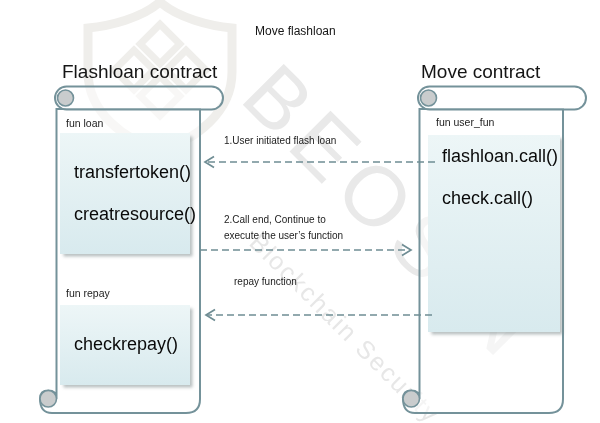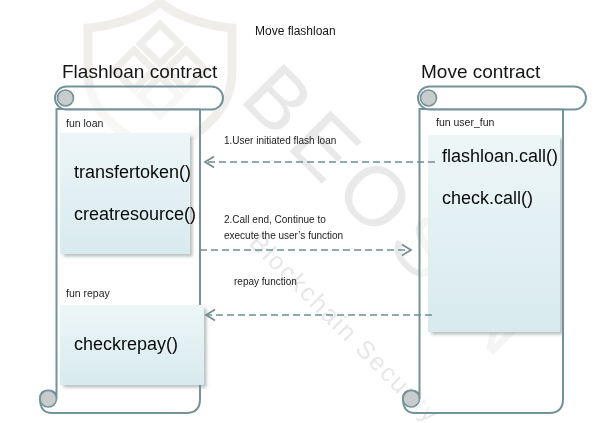--- a/index.html
+++ b/index.html
@@ -63,21 +63,21 @@
     <circle class="curl" cx="27.5" cy="13" r="8"></circle>
   </svg>
 
   <div class="fun-label" style="left:66px; top:117px">fun loan</div>
   <div class="fnbox" style="left:60px; top:133px; width:130px; height:121px">
     <div class="fn" style="margin-top:29px">transfertoken()</div>
     <div class="fn" style="margin-top:21px">creatresource()</div>
   </div>
 
   <div class="fun-label" style="left:66px; top:287px">fun repay</div>
-  <div class="fnbox" style="left:60px; top:305px; width:144px; height:80px">
+  <div class="fnbox" style="left:60px; top:305px; width:130px; height:80px">
     <div class="fn" style="margin-top:29px">checkrepay()</div>
   </div>
 
   <div class="fun-label" style="left:436px; top:116px">fun user_fun</div>
   <div class="fnbox user" style="left:428px; top:135px; width:132px; height:197px">
     <div class="fn" style="margin-top:11px">flashloan.call()</div>
     <div class="fn" style="margin-top:21px">check.call()</div>
   </div>
 
   <svg class="arrows" width="600" height="423" viewBox="0 0 600 423">

